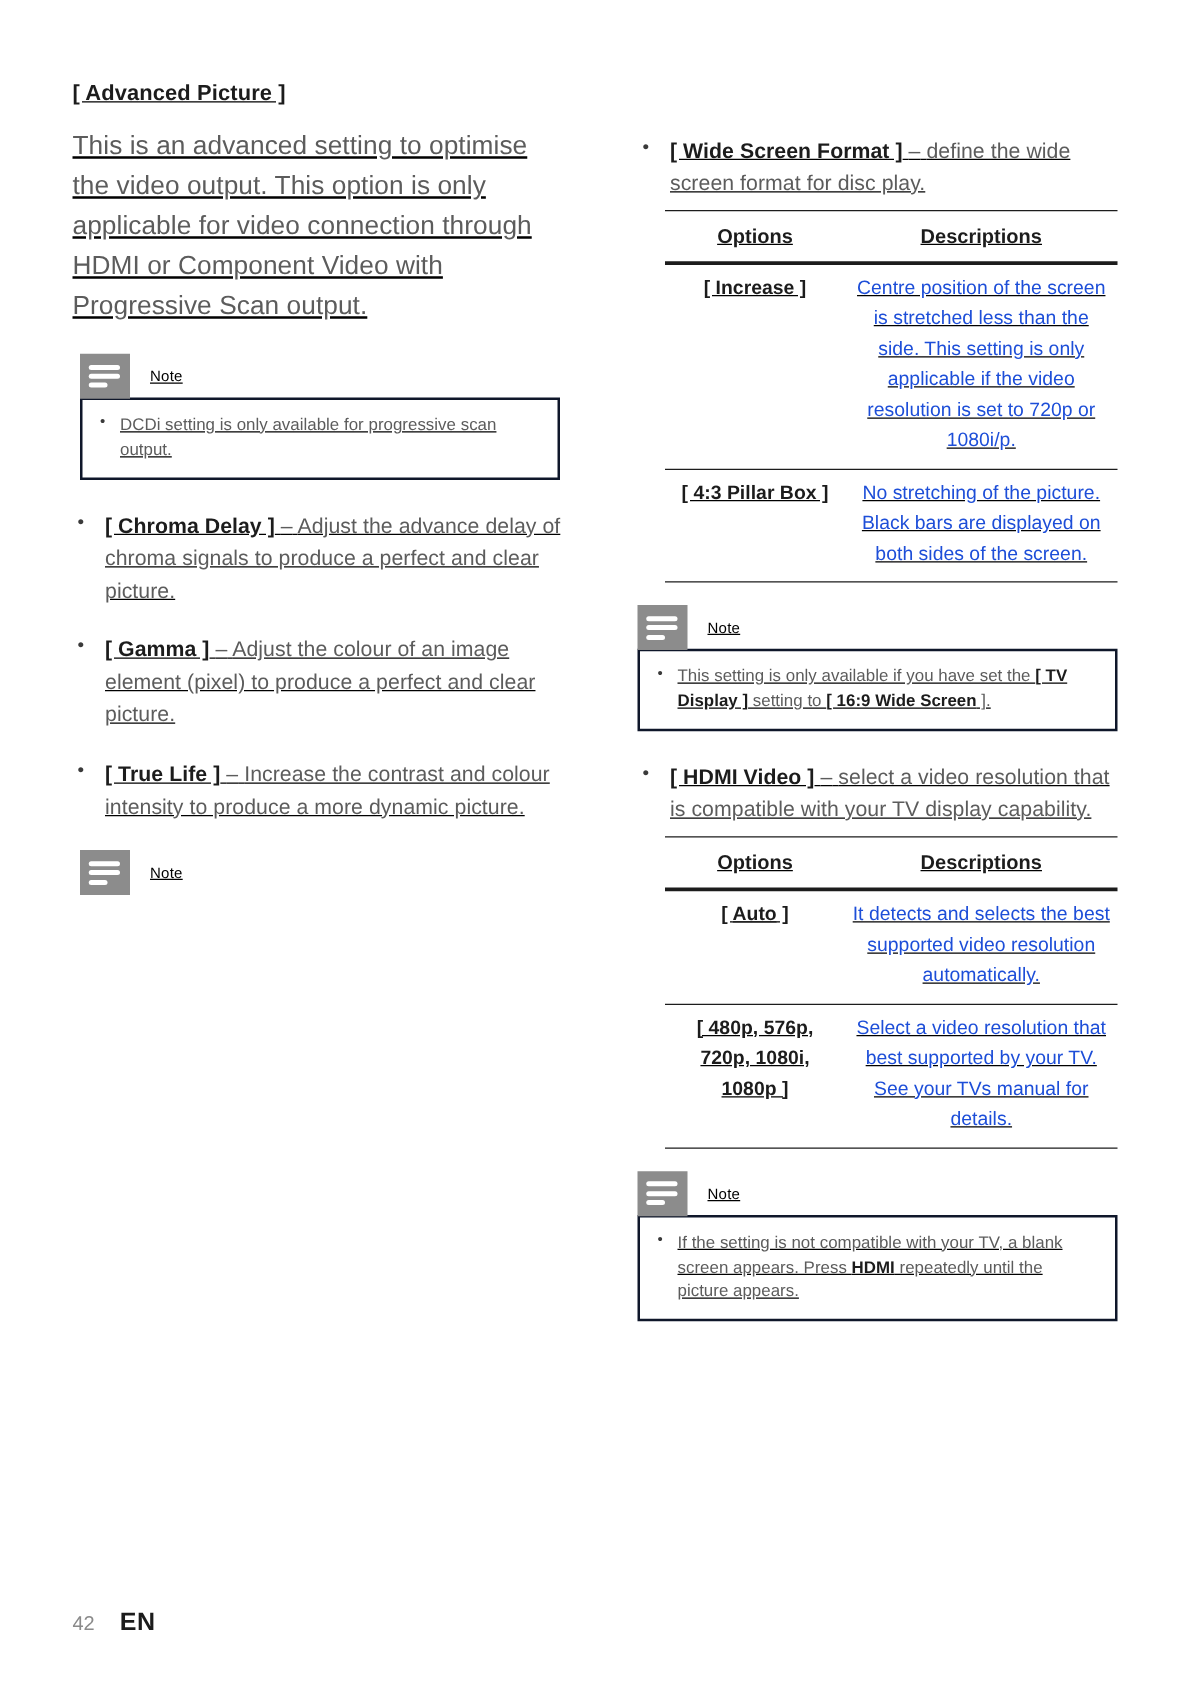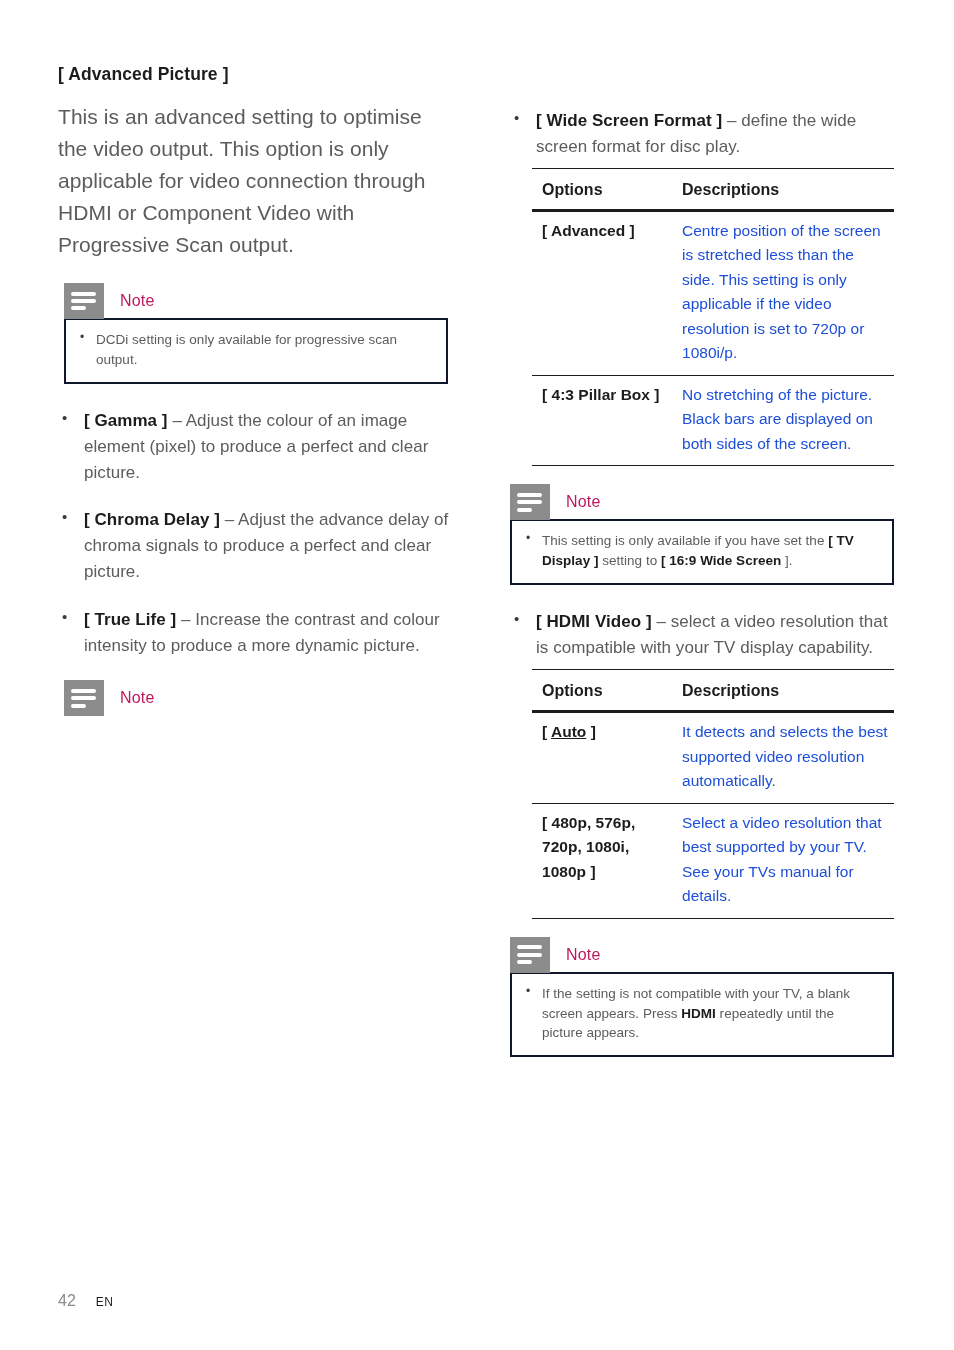--- a/index.html
+++ b/index.html
@@ -18,20 +18,21 @@
     position: absolute;
     inset: 0;
     width: 954px;
     height: 1350px;
     overflow: hidden;
   }
   .col {
     position: absolute;
     top: 62px;
     width: 392px;
+    text-decoration: underline;
   }
   .col-left  { left: 58px; }
   .col-right { left: 510px; margin-top: 46px; }
 
   
   .h-title {
     font-size: 17.5px;
     font-weight: bold;
     color: #1c1c1c;
     letter-spacing: .1px;
@@ -94,22 +95,22 @@
     display: block;
     background: #ffffff;
     height: 4px;
     border-radius: 2px;
     margin: 1.7px 0;
   }
   .note-icon i:nth-child(1) { width: 25px; }
   .note-icon i:nth-child(2) { width: 25px; }
   .note-icon i:nth-child(3) { width: 15px; }
   .note-label {
-    font-size: 16px;
-    color: #be185d;
+    font-size: 12px;
+    color: #000000;
     margin-left: 16px;
     letter-spacing: .2px;
   }
   .note-body {
     border: 2px solid #0f172a;
     box-sizing: border-box;
     padding: 10px 14px 12px 12px;
     margin-top: -1px;
   }
   .note-line {
@@ -132,21 +133,21 @@
   .note-right { width: 384px; margin-left: 0; }
 
   
   table.opt {
     border-collapse: collapse;
     width: 362px;
     margin: 2px 0 18px 22px;
     table-layout: fixed;
   }
   table.opt th, table.opt td {
-    text-align: left;
+    text-align: center;
     vertical-align: top;
     padding: 7px 6px 9px 10px;
     font-size: 15.5px;
     line-height: 1.58;
     letter-spacing: .02px;
   }
   table.opt col.c1 { width: 140px; }
   table.opt col.c2 { width: 222px; }
   table.opt thead th {
     font-weight: bold;
@@ -173,23 +174,23 @@
     bottom: 40px;
     display: flex;
     align-items: baseline;
     gap: 20px;
   }
   .footer .pg {
     font-size: 16px;
     color: #8a8a8a;
   }
   .footer .lang {
-    font-size: 12px;
+    font-size: 20px;
     color: #1c1c1c;
-    font-weight: normal;
+    font-weight: bold;
     letter-spacing: .4px;
   }
 </style>
 </head>
 <body>
 
 <div class="page">
 
   <div class="col col-left">
 
@@ -206,29 +207,29 @@
             <i></i>
         </div>
         <div class="note-label">Note</div>
       </div>
       <div class="note-body">
         <div class="note-line">DCDi setting is only available for progressive scan output.</div>
       </div>
     </div>
 
     <div class="bullet-item">
+      <span class="bold-dark">[ Chroma Delay ]</span>
+      <span>–</span>
+      <span>Adjust the advance delay of chroma signals to produce a perfect and clear picture.</span>
+    </div>
+
+    <div class="bullet-item">
       <span class="bold-dark">[ Gamma ]</span>
       <span>–</span>
       <span>Adjust the colour of an image element (pixel) to produce a perfect and clear picture.</span>
-    </div>
-
-    <div class="bullet-item">
-      <span class="bold-dark">[ Chroma Delay ]</span>
-      <span>–</span>
-      <span>Adjust the advance delay of chroma signals to produce a perfect and clear picture.</span>
     </div>
 
     <div class="bullet-item">
       <span class="bold-dark">[ True Life ]</span>
       <span>–</span>
       <span>Increase the contrast and colour intensity to produce a more dynamic picture.</span>
     </div>
 
     <div class="note">
       <div class="note-head">
@@ -257,21 +258,21 @@
           <col class="c2">
         </colgroup>
       <thead>
         <tr>
           <th>Options</th>
           <th>Descriptions</th>
         </tr>
       </thead>
       <tbody>
         <tr>
-          <td class="opt-name">[ Advanced ]</td>
+          <td class="opt-name">[ Increase ]</td>
           <td>Centre position of the screen is stretched less than the side.  This setting is only applicable if the video resolution is set to 720p or 1080i/p.</td>
         </tr>
         <tr>
           <td class="opt-name">[ 4:3 Pillar Box ]</td>
           <td>No stretching of the picture.  Black bars are displayed on both sides of the screen.</td>
         </tr>
       </tbody>
     </table>
 
     <div class="note note-right">

